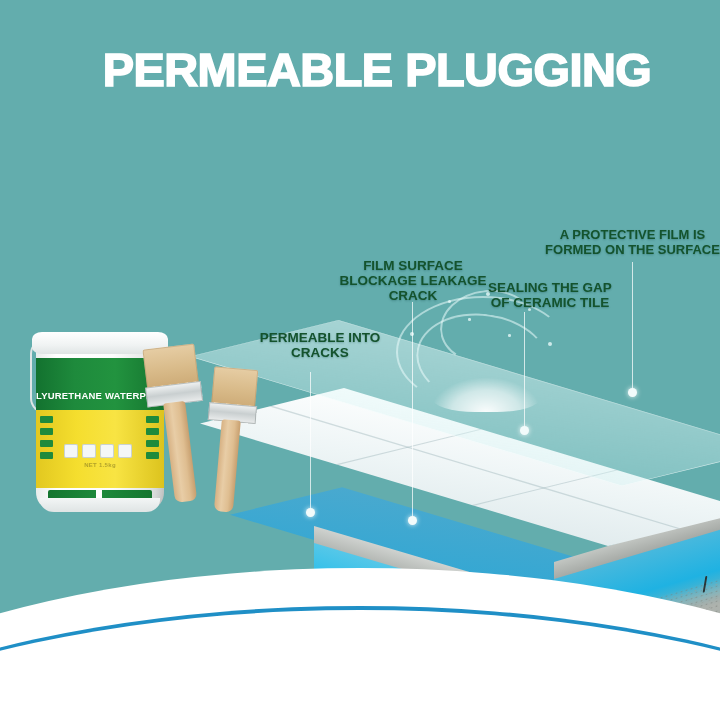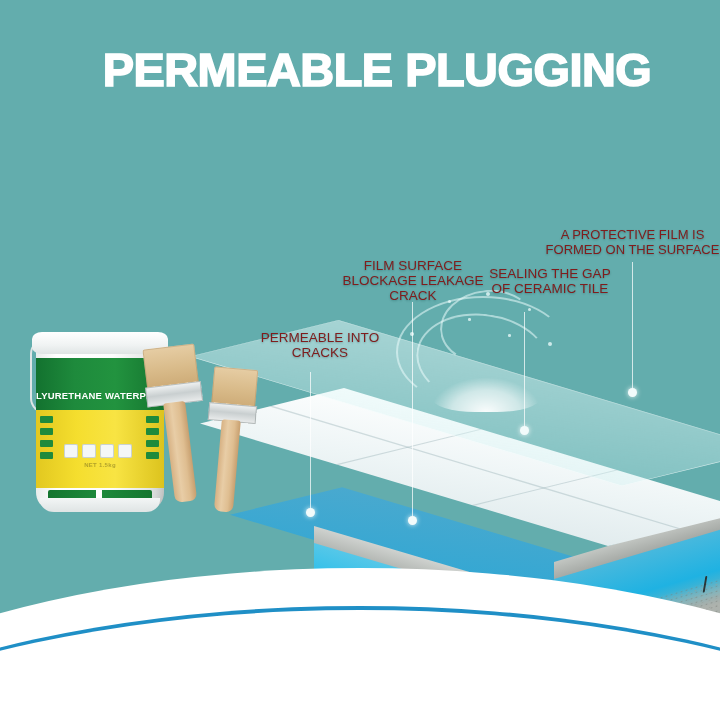--- a/index.html
+++ b/index.html
@@ -31,27 +31,27 @@
     border-radius:50%;background:transparent;
     border-top:4px solid #1f8fc6;
   }
   .sw-white2{
     position:absolute;left:-330px;top:112px;width:1380px;height:560px;
     border-radius:50%;background:#ffffff;
   }
 
   
   .lab{
-    position:absolute;color:#7f1d1d;font-weight:400;line-height:1.12;
+    position:absolute;color:#14532d;font-weight:700;line-height:1.12;
     text-align:center;z-index:35;letter-spacing:0px;
     text-shadow:0 1px 2px rgba(0,60,60,.30);
   }
   .lab-infiltrate{left:255px;top:330px;width:130px;font-size:13.5px;}
   .lab-film{left:338px;top:258px;width:150px;font-size:13.5px;}
-  .lab-seal{left:480px;top:266px;width:140px;font-size:13.5px;}
+  .lab-seal{left:480px;top:280px;width:140px;font-size:13.5px;}
   .lab-protect{left:545px;top:228px;width:175px;font-size:13px;}
 
   
   .leader{position:absolute;width:1px;background:rgba(255,255,255,.72);z-index:30;}
   .dot{position:absolute;width:9px;height:9px;border-radius:50%;
        background:#f2fbfb;box-shadow:0 0 5px rgba(255,255,255,.9);z-index:31;}
 
   
   .slab{position:absolute;left:250px;top:330px;width:470px;height:320px;z-index:20;}
 

